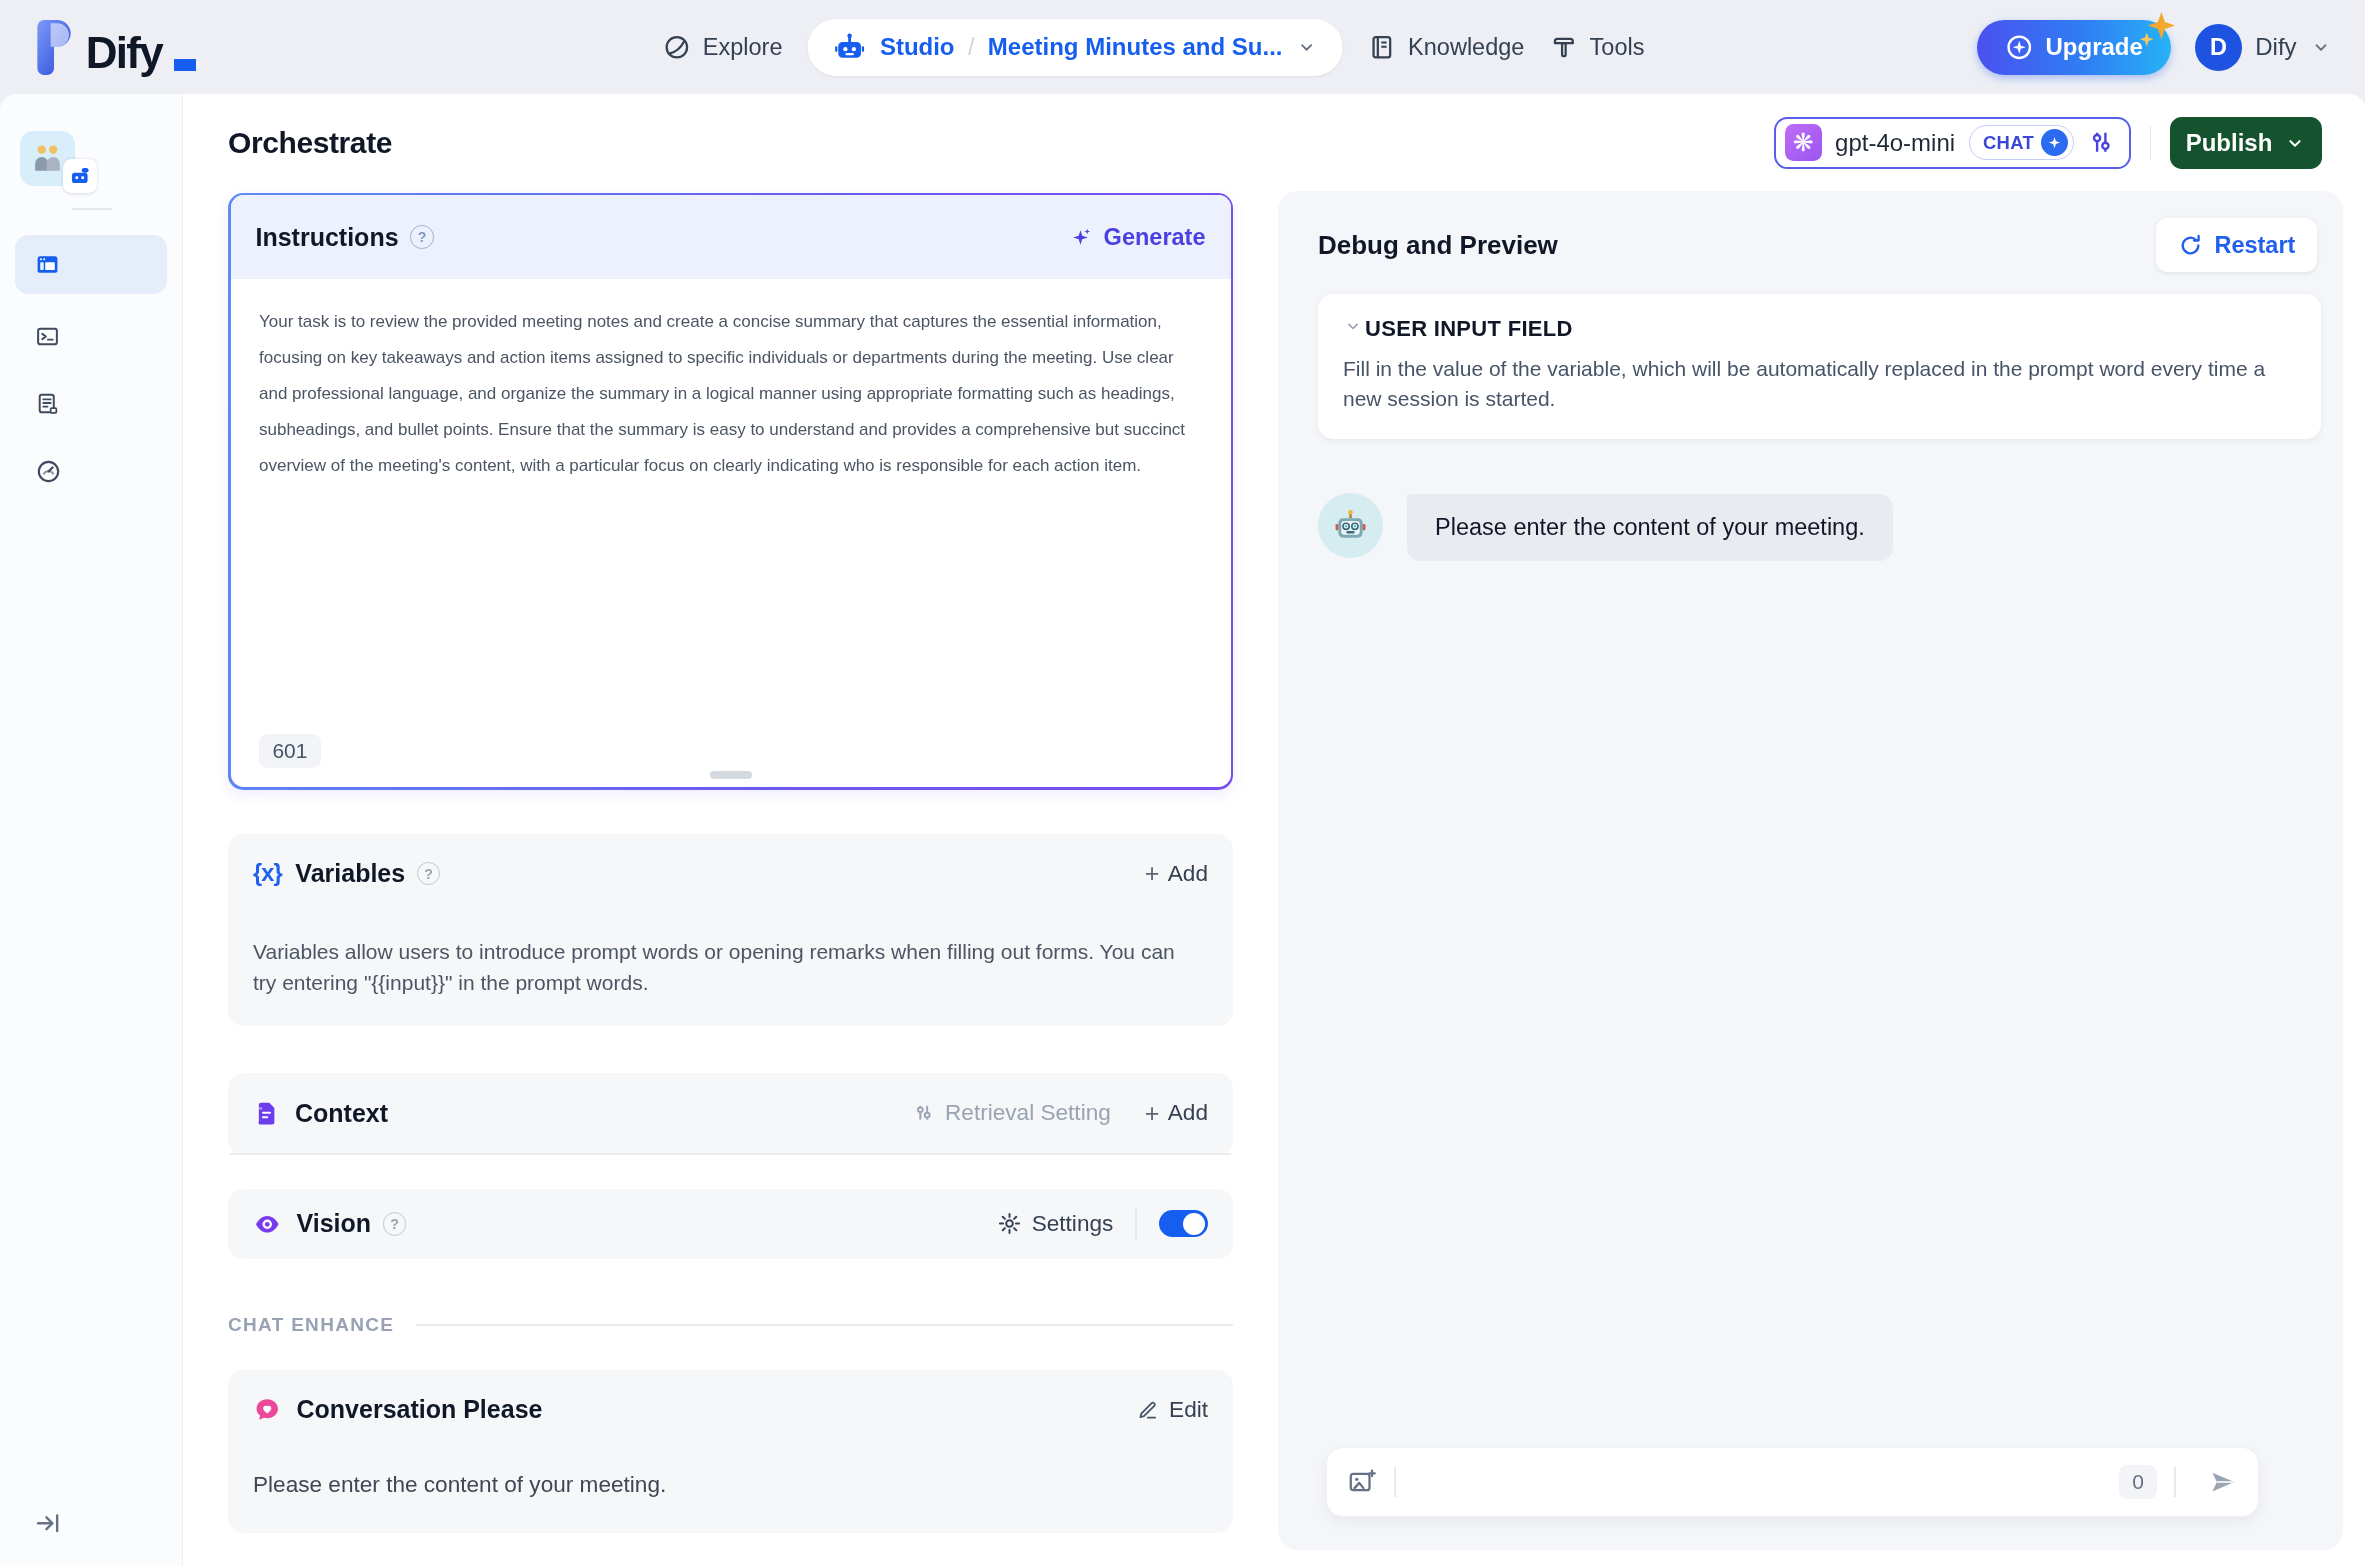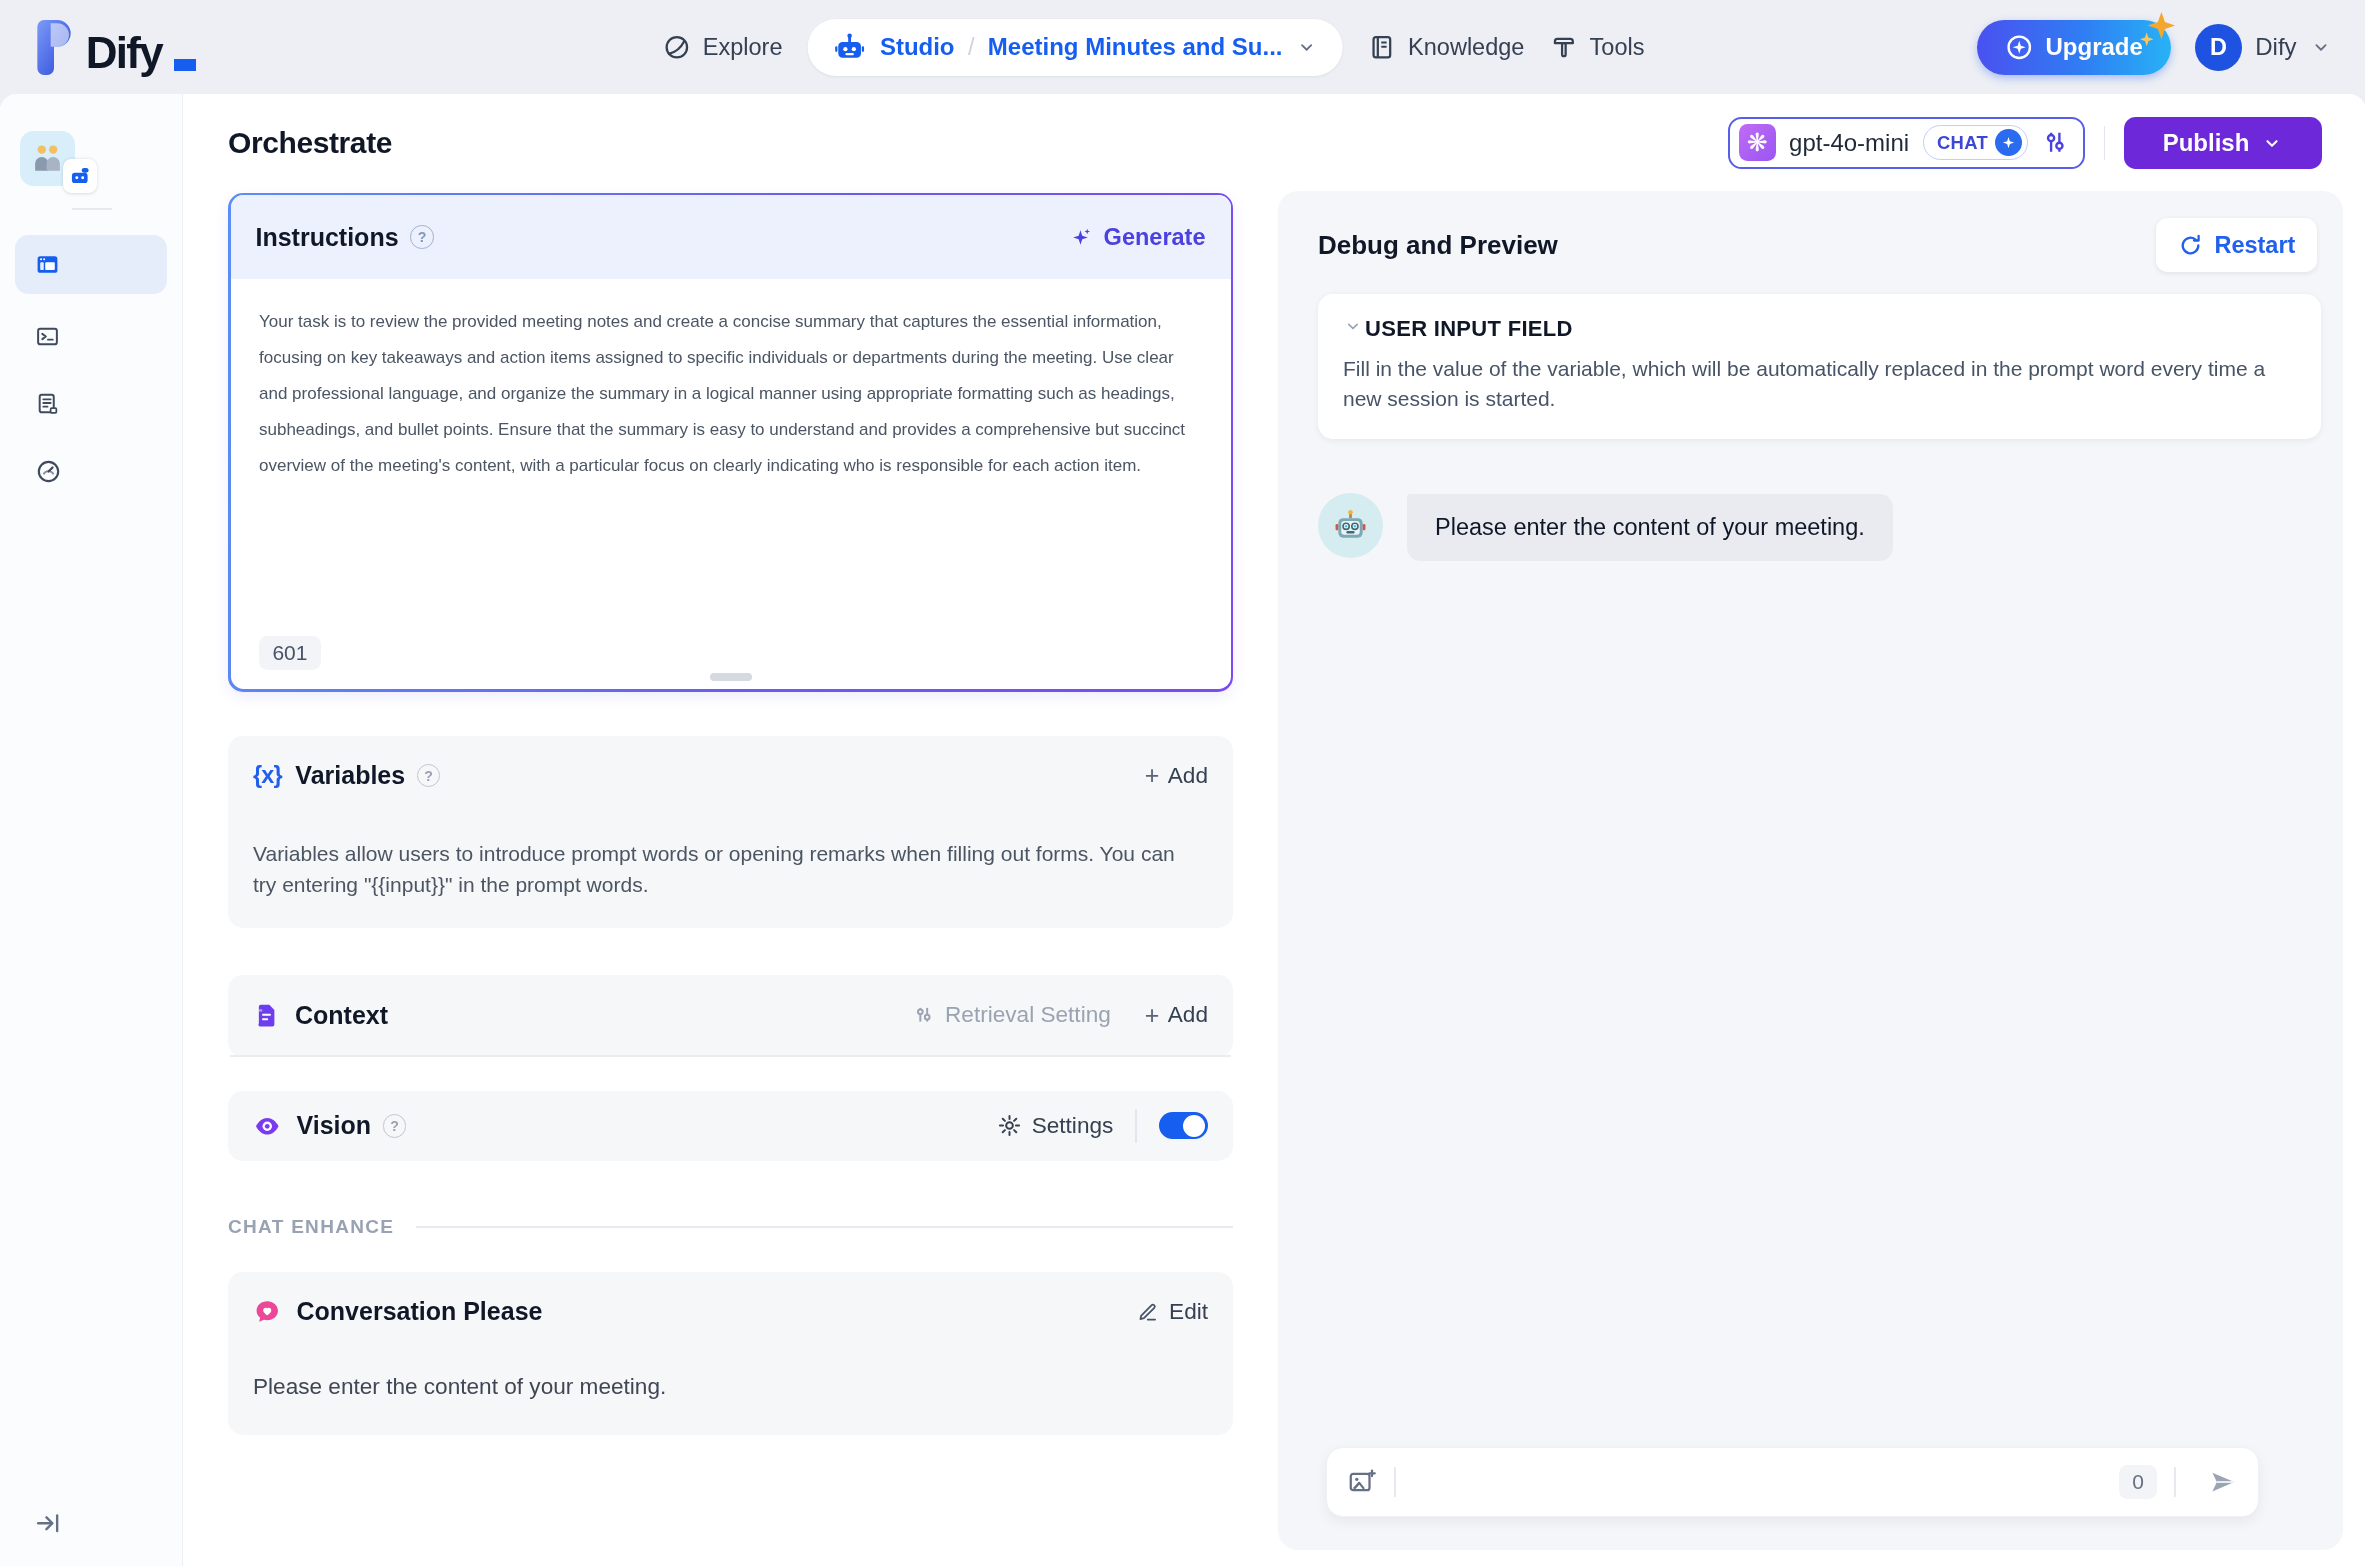--- a/index.html
+++ b/index.html
@@ -40,28 +40,28 @@
   .content-topbar{height:97px;display:flex;align-items:center;padding:0 44px 0 45px;}
   .page-title{font-size:30px;font-weight:bold;color:#101828;letter-spacing:-0.4px;}
   .model-bar{margin-left:auto;display:flex;align-items:center;gap:18.4px;}
   .model-pill{display:flex;align-items:center;gap:13.4px;height:52px;padding:0 13.4px 0 8.4px;background:#fff;border:2.1px solid #575ee8;border-radius:13.4px;cursor:pointer;}
   .openai-badge{width:37px;height:37px;border-radius:8.4px;background:linear-gradient(135deg,#c06cf5,#9a55f2);display:flex;align-items:center;justify-content:center;color:#fff;font-size:25px;}
   .model-name{font-size:24px;color:#1f2937;}
   .chat-badge{display:flex;align-items:center;gap:6.7px;border:1.7px solid #c4cdf7;border-radius:18.4px;padding:3.4px 5px 3.4px 13.4px;}
   .chat-badge-label{font-size:18.4px;font-weight:bold;color:#3d47d6;letter-spacing:0.4px;}
   .chat-badge-dot{width:27px;height:27px;border-radius:50%;background:#2b6bef;display:flex;align-items:center;justify-content:center;}
   .vdiv{width:1.7px;height:34px;background:#e3e6ec;}
-  .publish-btn{display:flex;align-items:center;gap:11.7px;height:52px;padding:0 39px;background:#6d28d9;border-radius:11.7px;color:#fff;font-size:24px;font-weight:bold;cursor:pointer;}
+  .publish-btn{display:flex;align-items:center;gap:11.7px;height:52px;padding:0 16px;background:#14532d;border-radius:11.7px;color:#fff;font-size:24px;font-weight:bold;cursor:pointer;}
 
   .content-row{flex:1;display:flex;min-height:0;}
   .config-col{width:1005px;flex:none;margin-left:45px;padding-top:1.7px;}
 
   
   .instructions-wrap{background:linear-gradient(100deg,#5a8ef5 0%,#6b5bef 55%,#7a4bf0 100%);padding:2.5px;border-radius:15px;box-shadow:0 5px 13.4px rgba(90,80,240,.10);}
-  .instructions-card{background:#fff;border-radius:12.6px;overflow:hidden;position:relative;height:494px;display:flex;flex-direction:column;}
+  .instructions-card{background:#fff;border-radius:12.6px;overflow:hidden;position:relative;height:592px;display:flex;flex-direction:column;}
   .ins-header{height:84px;background:#edf1fd;display:flex;align-items:center;padding:0 25px;}
   .sec-title{font-size:25px;font-weight:bold;color:#101828;}
   .help-dot{width:23.5px;height:23.5px;border-radius:50%;border:1.7px solid #9fb0d2;color:#8296bd;font-size:14.2px;font-weight:bold;display:flex;align-items:center;justify-content:center;margin-left:11.7px;}
   .help-dot.grey{border-color:#c0c6d1;color:#9aa3b2;}
   .generate-btn{margin-left:auto;display:flex;align-items:center;gap:10px;color:#4b40e0;font-size:23.5px;font-weight:600;cursor:pointer;}
   .ins-body{flex:1;padding:25px 28.5px 0 28.5px;font-size:17px;line-height:36px;color:#4b5563;}
   .ins-footer{height:72px;position:relative;padding:0 28.5px;display:flex;align-items:center;}
   .count-badge{background:#f2f4f7;border-radius:8.4px;padding:5px 13.4px;font-size:21px;color:#475467;}
   .drag-handle{position:absolute;left:50%;bottom:8.4px;transform:translateX(-50%);width:42px;height:7.5px;border-radius:4.2px;background:#d5d9e0;cursor:ns-resize;}
 

